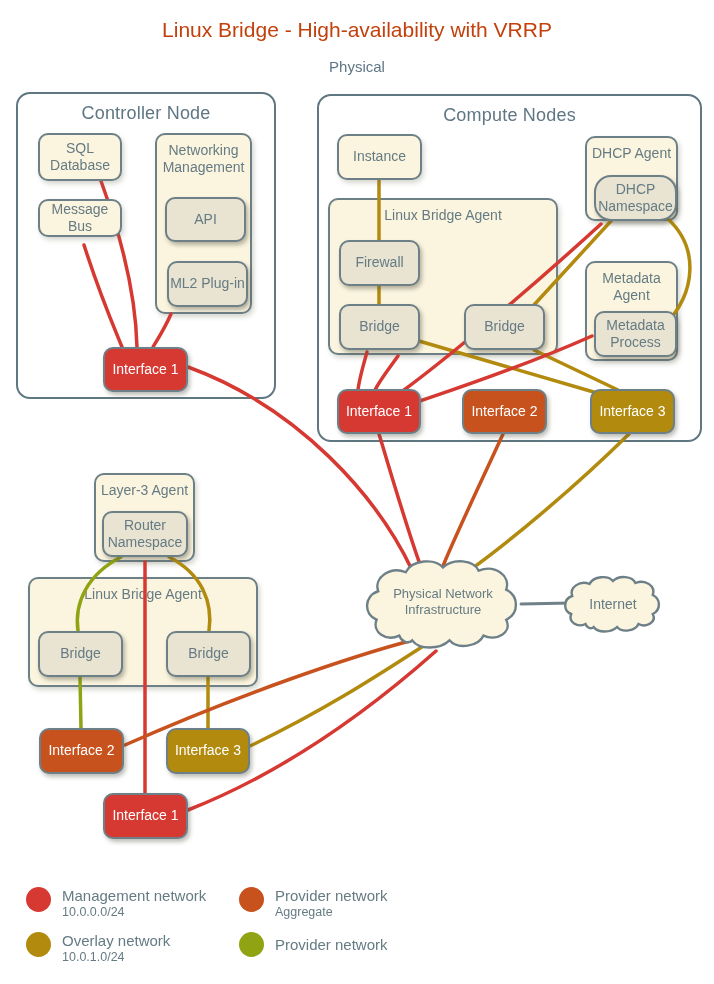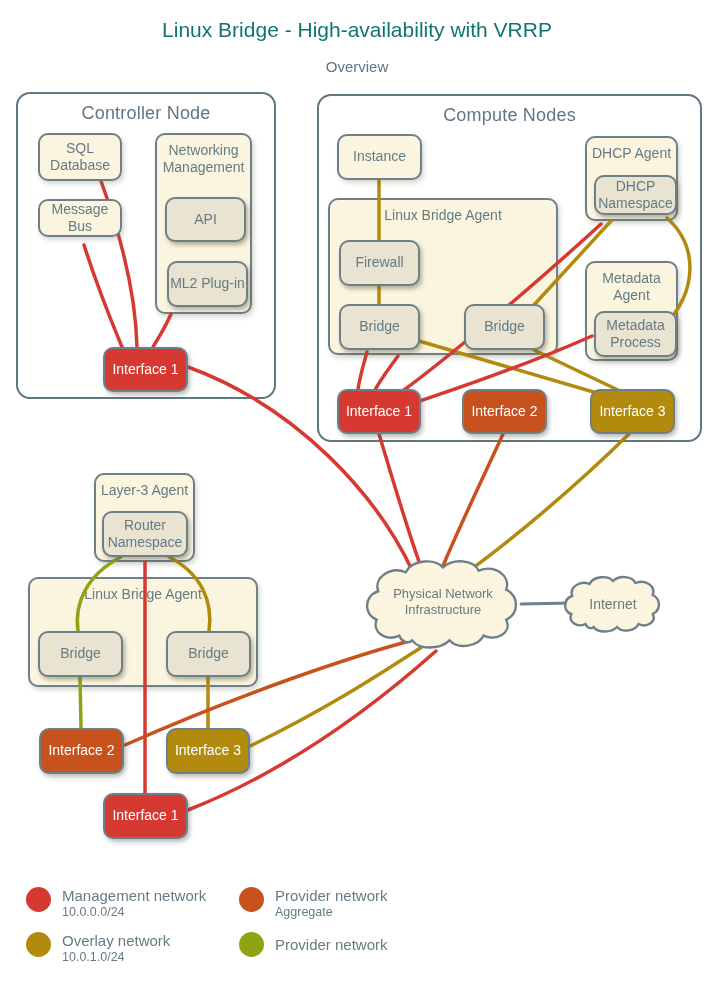--- a/index.html
+++ b/index.html
@@ -6,21 +6,21 @@
   #canvas{
     position:relative;width:714px;height:984px;background:#fff;
     font-family:"Liberation Sans", sans-serif;overflow:hidden;
   }
   .abs{position:absolute;}
   .layer1{z-index:1;}
   #lines{position:absolute;left:0;top:0;z-index:2;pointer-events:none;}
   .layer3{z-index:3;}
   .diagram-title{
     width:714px;text-align:center;top:18px;left:0;
-    font-size:21px;color:#0f766e;z-index:3;
+    font-size:21px;color:#c2410c;z-index:3;
   }
   .diagram-subtitle{
     width:714px;text-align:center;top:58px;left:0;
     font-size:15px;color:#5f7683;z-index:3;
   }
   .group{
     border:2px solid #5f7780;border-radius:14px;background:transparent;
   }
   .group-title{
     position:absolute;top:9px;left:0;width:100%;text-align:center;
@@ -52,21 +52,21 @@
   .legend-sub{
     position:absolute;font-size:12.5px;color:#657b83;white-space:nowrap;
   }
 </style>
 </head>
 <body>
 
 <div id="canvas">
 
   <div class="abs diagram-title">Linux Bridge - High-availability with VRRP</div>
-  <div class="abs diagram-subtitle">Overview</div>
+  <div class="abs diagram-subtitle">Physical</div>
 
   <div class="abs layer1 group" style="left:16px;top:92px;width:256px;height:303px;">
     <div class="group-title">Controller Node</div>
   </div>
 
   <div class="abs layer1 group" style="left:317px;top:94px;width:381px;height:344px;">
     <div class="group-title">Compute Nodes</div>
   </div>
 
 
@@ -150,21 +150,21 @@
   </div>
   <div class="box inner layer3" style="left:339px;top:240px;width:81px;height:46px;z-index:3;">
     <span>Firewall</span>
   </div>
   <div class="box inner layer3" style="left:339px;top:304px;width:81px;height:46px;z-index:3;">
     <span>Bridge</span>
   </div>
   <div class="box inner layer3" style="left:464px;top:304px;width:81px;height:46px;z-index:3;">
     <span>Bridge</span>
   </div>
-  <div class="box inner layer3" style="left:594px;top:175px;width:83px;height:40px;z-index:3;">
+  <div class="box inner layer3" style="left:594px;top:175px;width:83px;height:46px;z-index:3;border-radius:17px;">
     <span style="display:block;width:78px;">DHCP Namespace</span>
   </div>
   <div class="box inner layer3" style="left:594px;top:311px;width:83px;height:46px;z-index:3;">
     <span style="display:block;width:70px;">Metadata Process</span>
   </div>
   <div class="box iface layer3" style="left: 337px; top: 389px; width: 84px; height: 45px; z-index: 3; background-color: rgb(214, 57, 50);">
     <span>Interface 1</span>
   </div>
   <div class="box iface layer3" style="left: 462px; top: 389px; width: 85px; height: 45px; z-index: 3; background-color: rgb(200, 82, 30);">
     <span>Interface 2</span>

